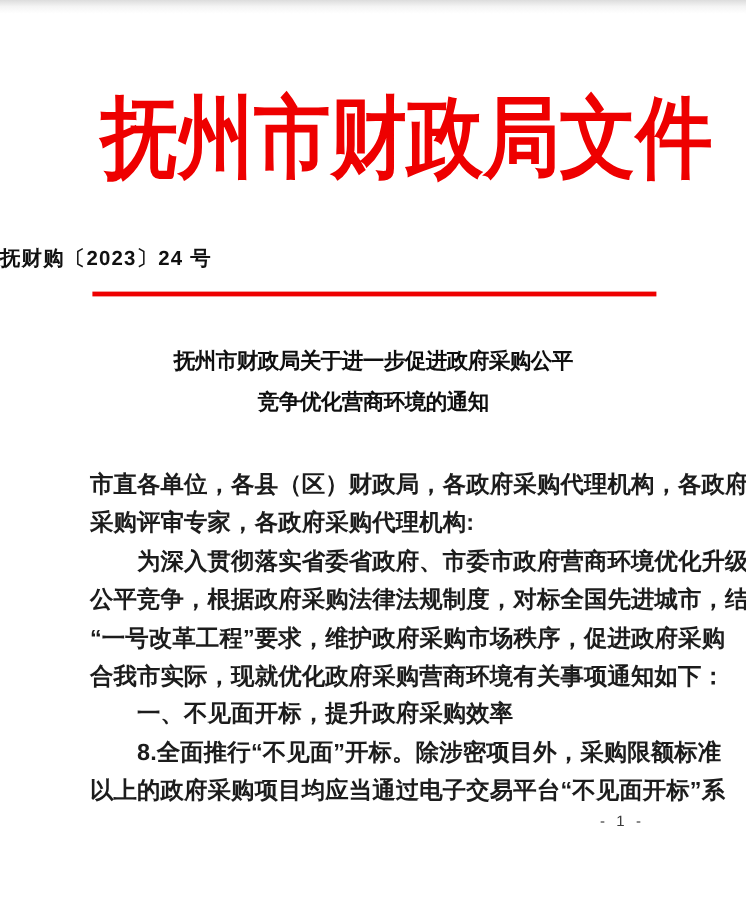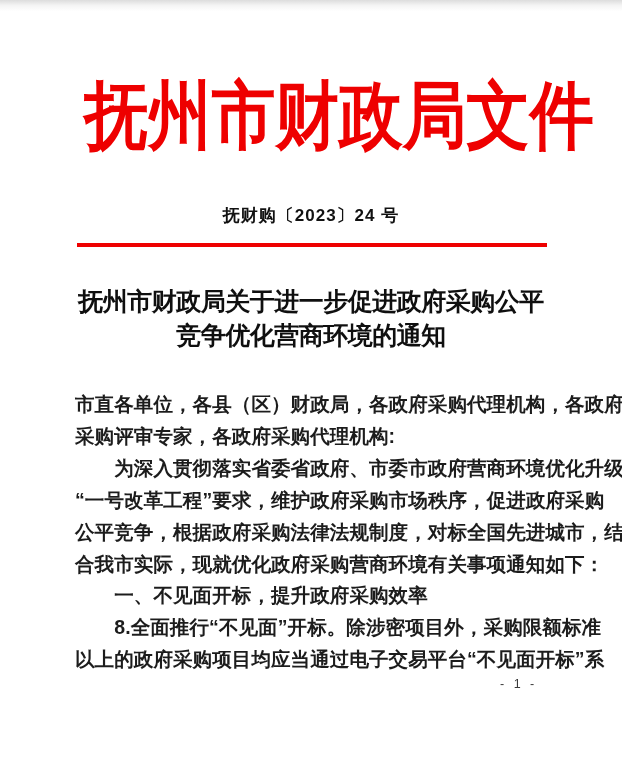--- a/index.html
+++ b/index.html
@@ -38,38 +38,38 @@
     line-height: 96px;
     color: #ee0000;
     letter-spacing: 0px;
     transform: scaleX(0.86);
     transform-origin: 50% 50%;
   }
   .doc-number {
     position: absolute;
     left: 0; top: 204px;
     width: 100%;
-    text-align: center;
+    text-align: left;
     font-size: 17px;
     font-weight: 600;
     letter-spacing: 1px;
     color: #111111;
   }
   .red-rule {
     position: absolute;
     left: 77px; top: 243px;
     width: 470px; height: 4px;
     background: #ee0000;
   }
   .notice-title {
     position: absolute;
     left: 0; top: 284px;
     width: 100%;
     text-align: center;
-    font-size: 25px;
+    font-size: 18px;
     font-weight: 700;
     line-height: 34px;
     color: #0f0f0f;
     letter-spacing: -0.5px;
   }
   .body-text {
     position: absolute;
     left: 75px; top: 377px;
     width: 474px;
     font-size: 19.5px;
@@ -111,22 +111,22 @@
 
   <div class="notice-title">
     <div>抚州市财政局关于进一步促进政府采购公平</div>
     <div>竞争优化营商环境的通知</div>
   </div>
 
   <div class="body-text">
       <div class="body-line">市直各单位，各县（区）财政局，各政府采购代理机构，各政府</div>
       <div class="body-line">采购评审专家，各政府采购代理机构:</div>
       <div class="body-line">　　为深入贯彻落实省委省政府、市委市政府营商环境优化升级</div>
+      <div class="body-line">公平竞争，根据政府采购法律法规制度，对标全国先进城市，结</div>
       <div class="body-line">“一号改革工程”要求，维护政府采购市场秩序，促进政府采购</div>
-      <div class="body-line">公平竞争，根据政府采购法律法规制度，对标全国先进城市，结</div>
       <div class="body-line">合我市实际，现就优化政府采购营商环境有关事项通知如下：</div>
       <div class="body-line bold">　　一、不见面开标，提升政府采购效率</div>
       <div class="body-line">　　8.全面推行“不见面”开标。除涉密项目外，采购限额标准</div>
       <div class="body-line">以上的政府采购项目均应当通过电子交易平台“不见面开标”系</div>
     </div>
 
   <div class="page-number">- 1 -</div>
 
 </div>
 

